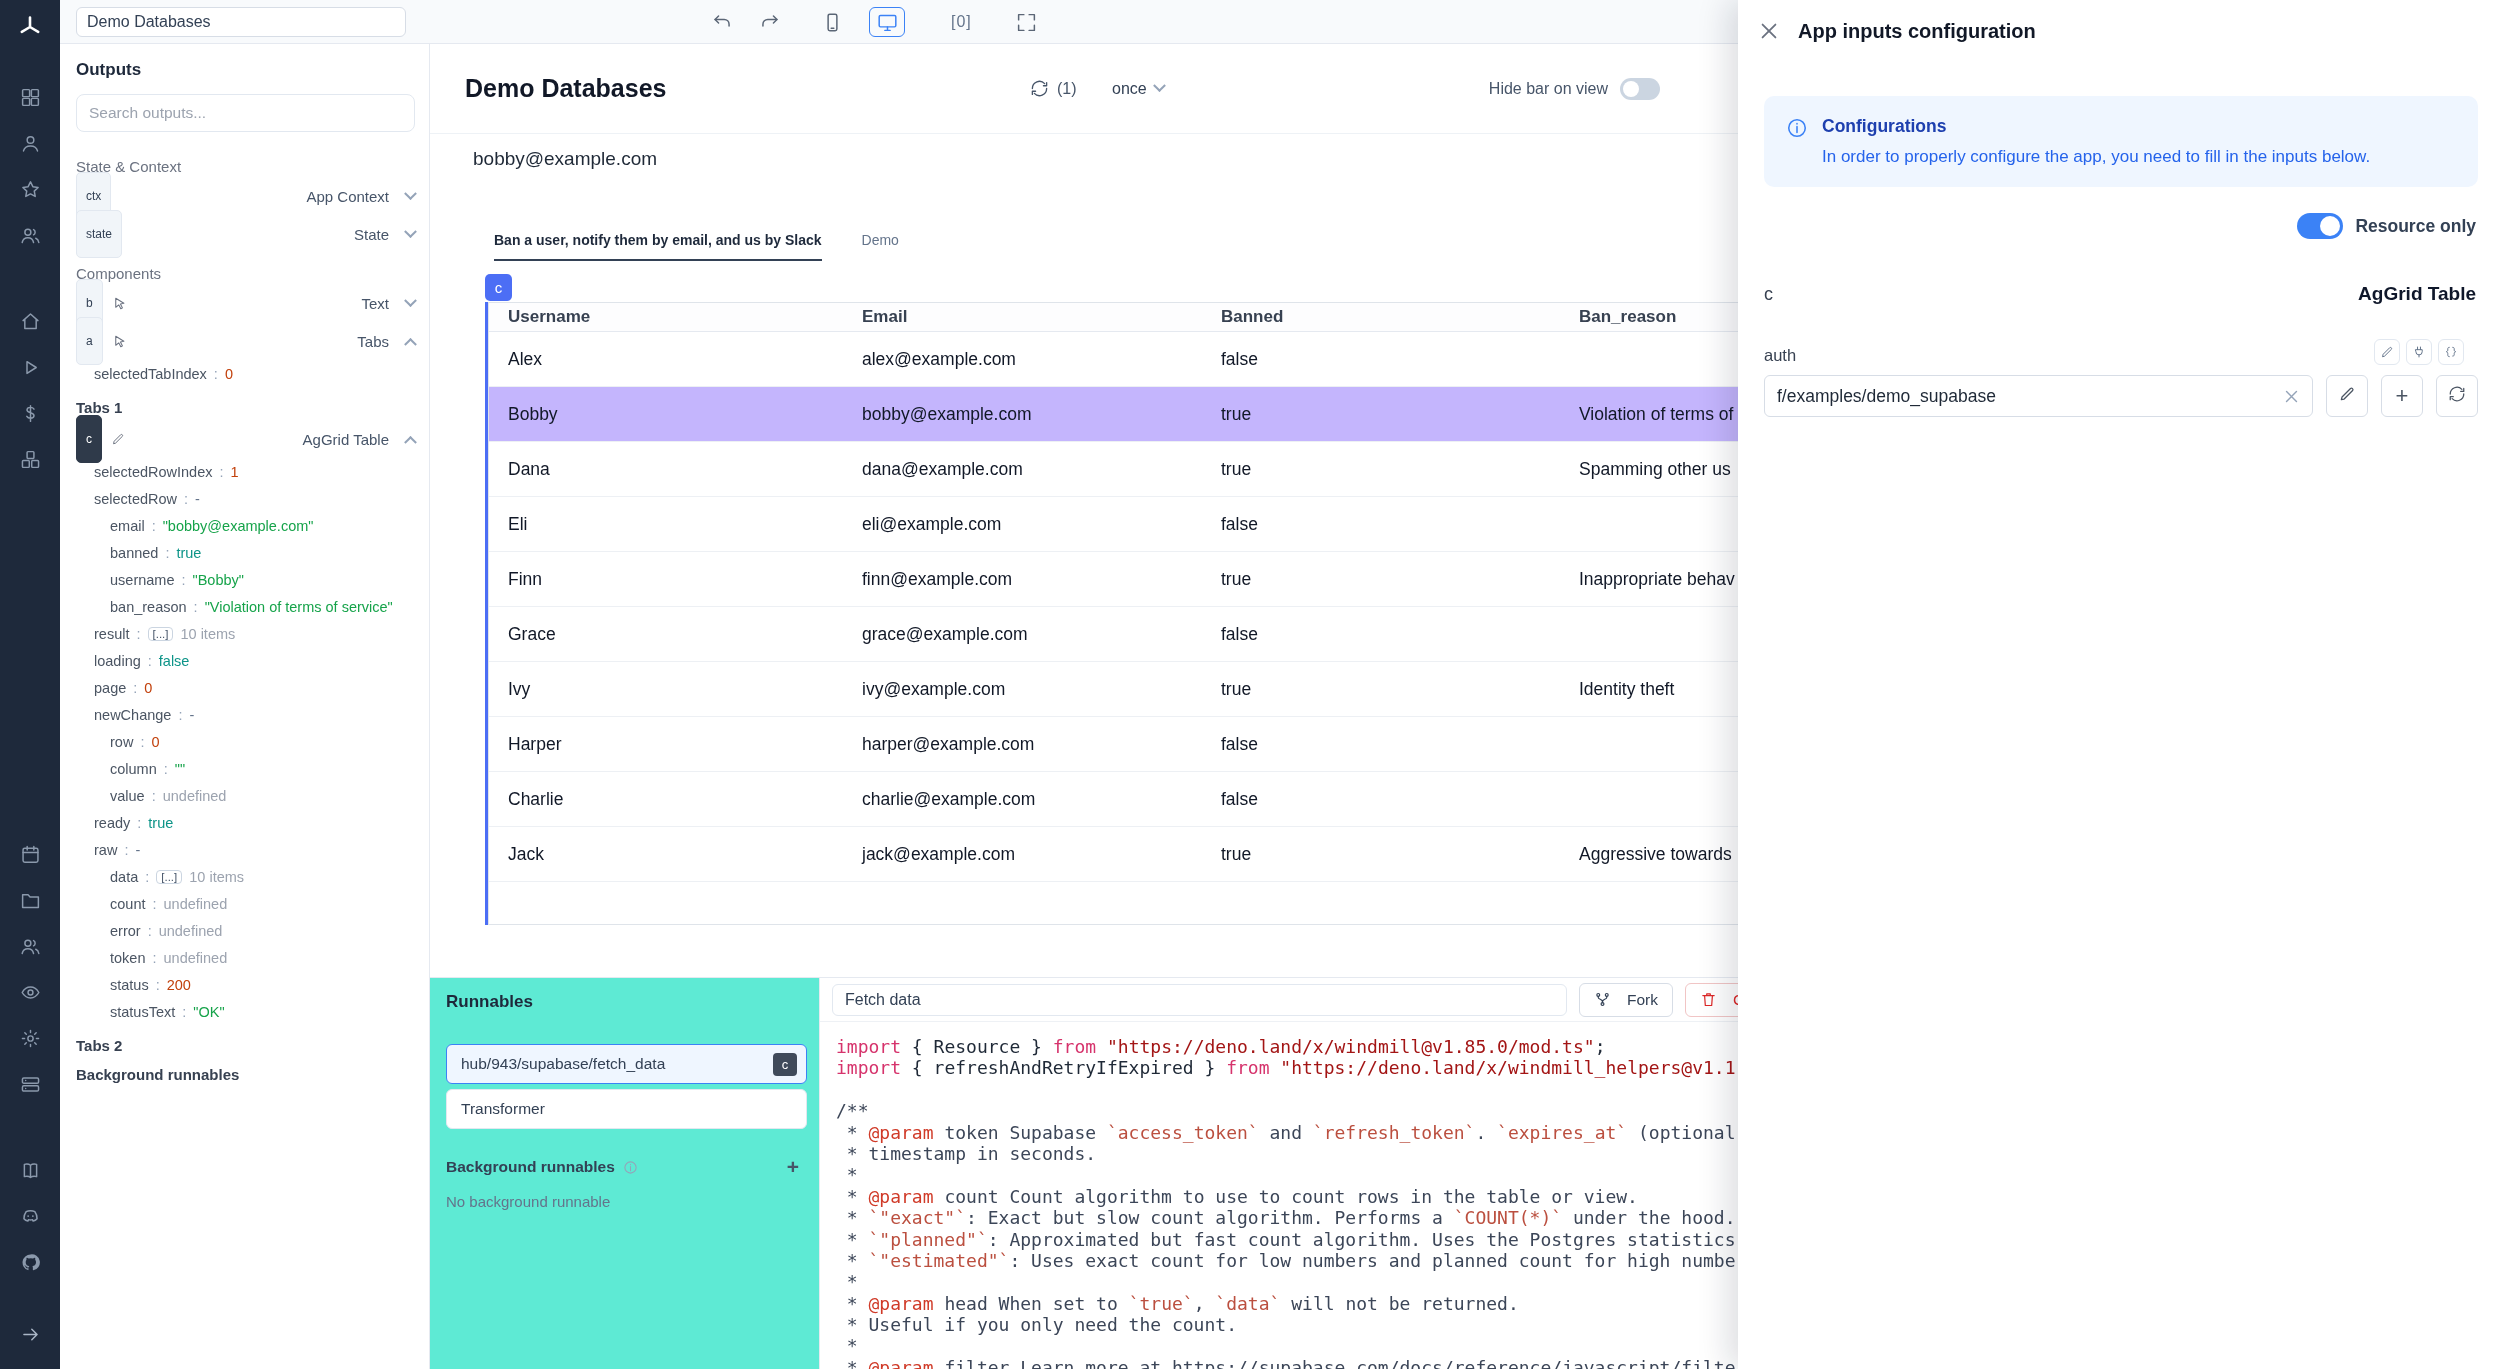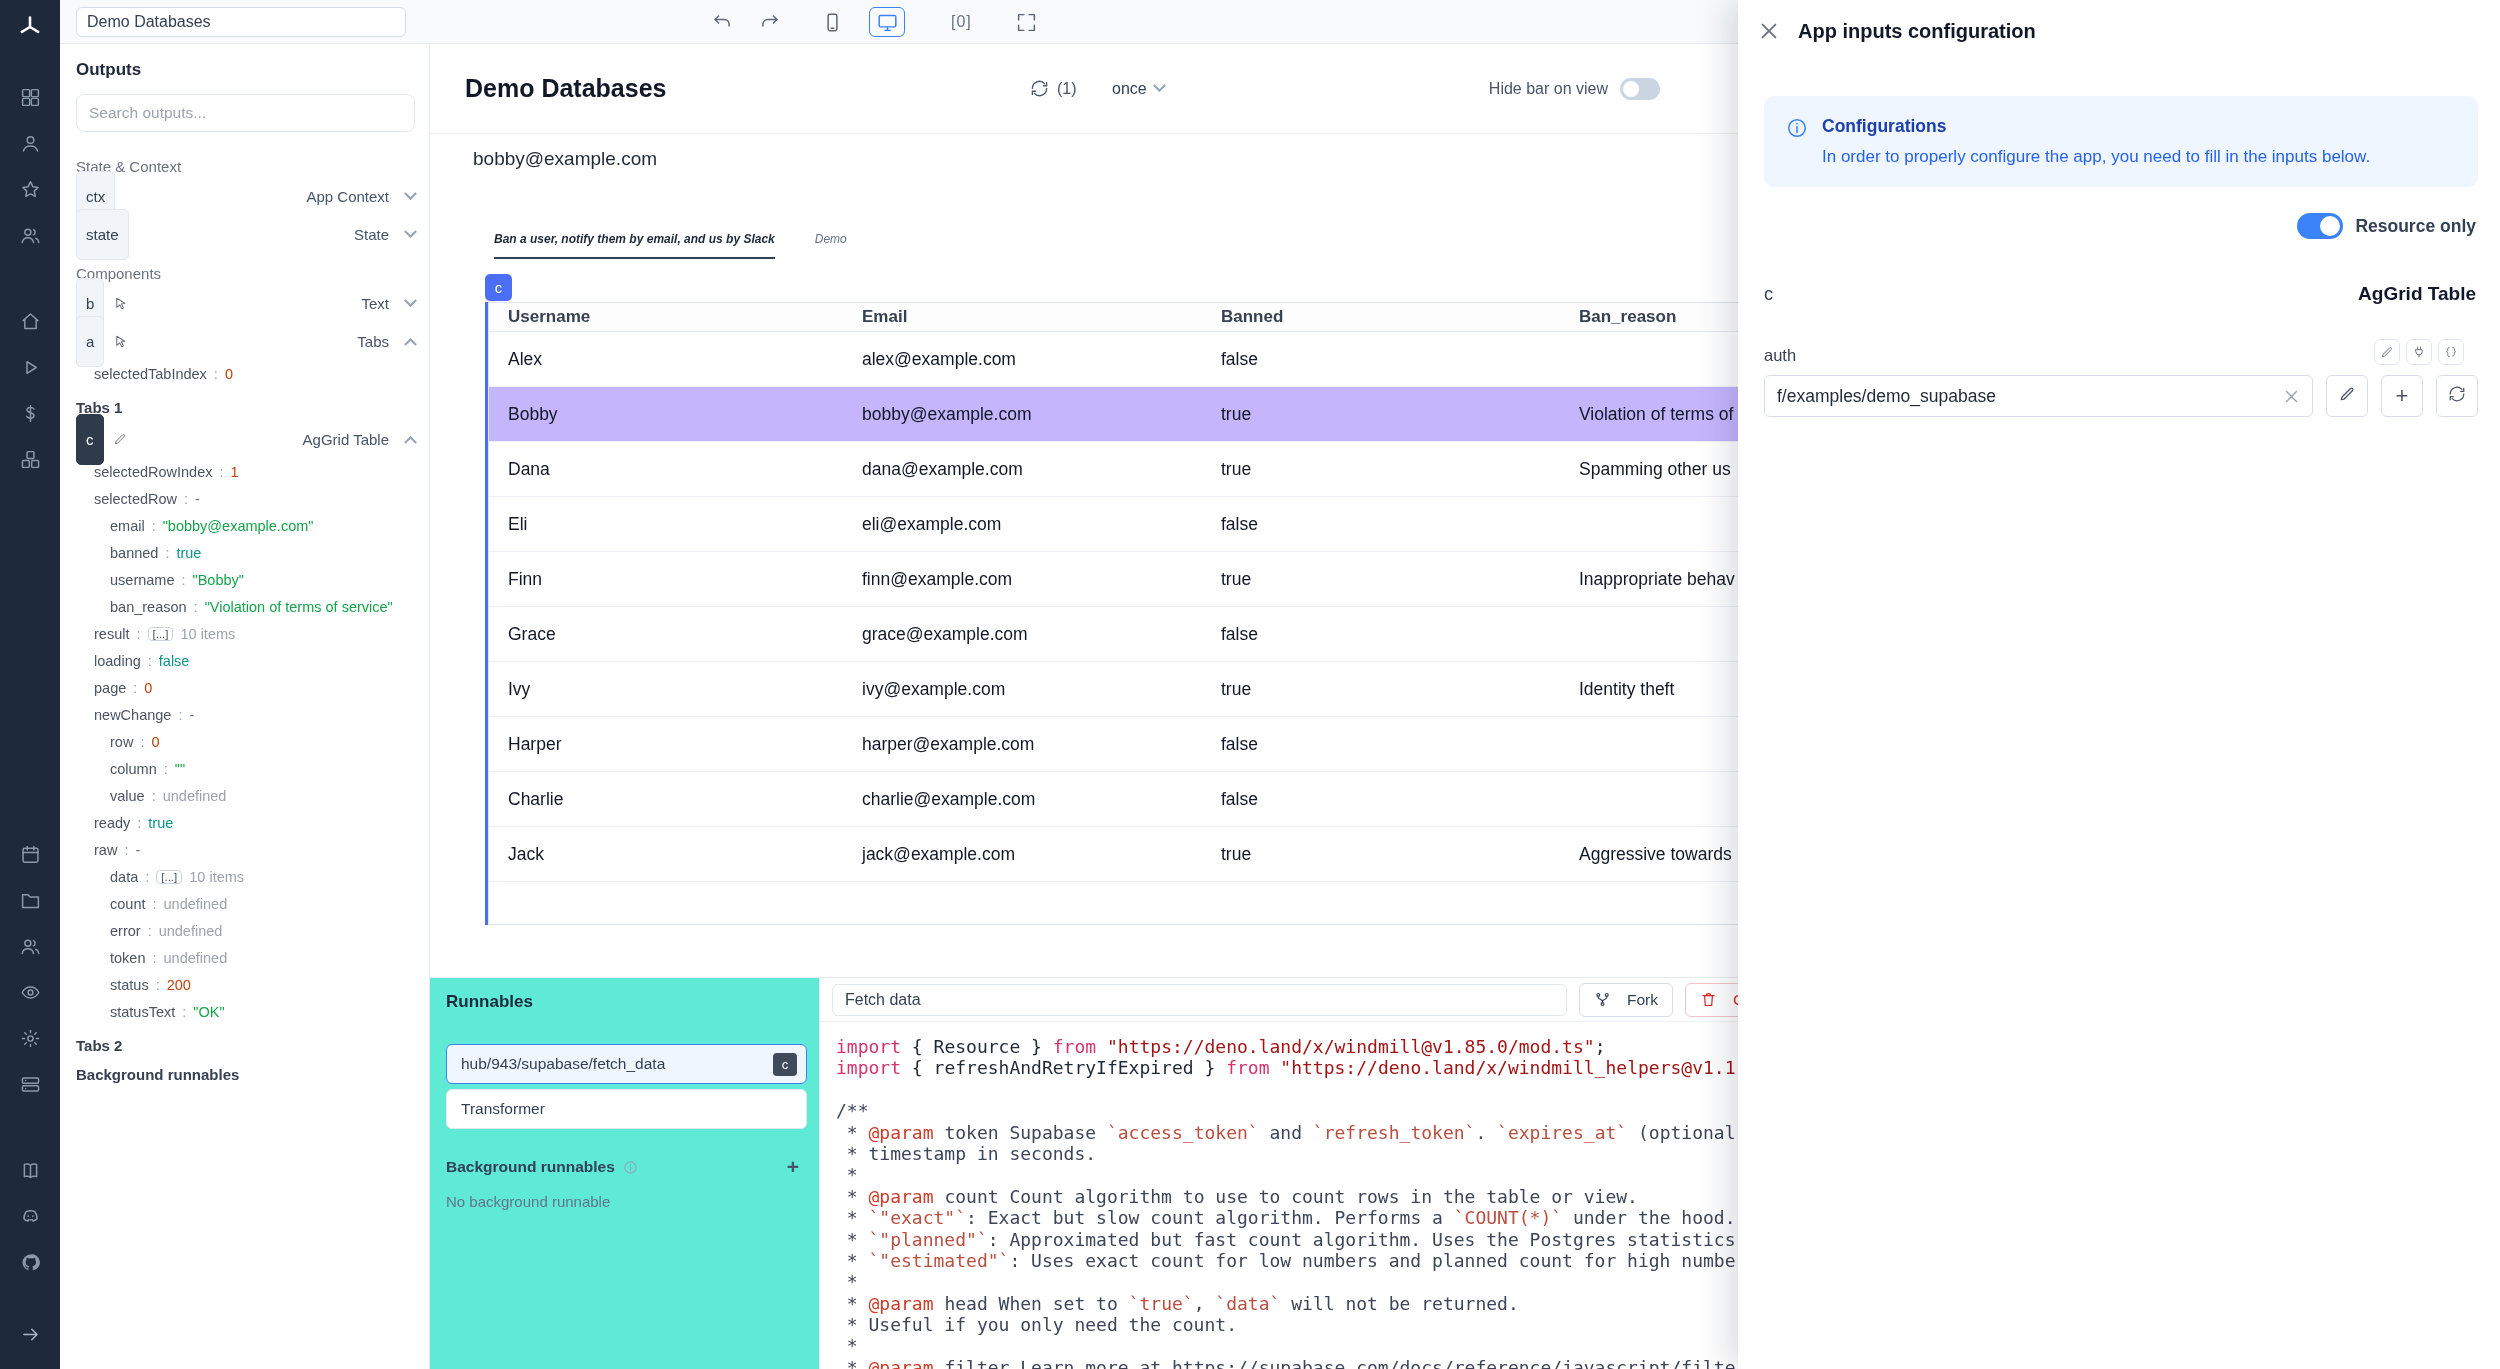--- a/index.html
+++ b/index.html
@@ -30,21 +30,21 @@
 
   .columns { flex:1; min-height:0; display:flex; }
 
   
   .outputs { width:370px; flex:none; background:#fff; border-right:1px solid #e5e9f0; padding:12px 14px 0 16px; overflow:hidden; }
   .op-title { font-size:17px; font-weight:700; color:#1e293b; margin:4px 0 14px; }
   .op-search { height:38px; border:1px solid #e2e8f0; border-radius:8px; width:100%; padding:0 12px; font-size:15.5px; color:#334155; background:#fff; margin-bottom:14px; }
   .op-search::placeholder { color:#9ca3af; }
   .op-section { font-size:15px; color:#6b7280; margin:12px 0 2px; }
   .op-row { height:38px; display:flex; align-items:center; gap:9px; }
-  .op-badge { padding:16px 9px; background:#f1f5f9; border:1px solid #e2e8f0; border-radius:5px; font-size:15px; color:#334155; }
+  .op-badge { padding:16px 9px; background:#f1f5f9; border:1px solid #e2e8f0; border-radius:5px; font-size:12px; color:#334155; }
   .op-badge.dark { background:#2f3a4a; border-color:#2f3a4a; color:#fff; }
   .op-label { margin-left:auto; color:#475569; font-size:15px; }
   .chev { width:9px; height:9px; border-right:2px solid #94a3b8; border-bottom:2px solid #94a3b8; transform:rotate(45deg) translate(-2px,-2px); flex:none; margin-left:8px; }
   .chev.up { transform:rotate(-135deg) translate(-2px,-2px); }
   .ptr { color:#6b7280; display:flex; } .ptr svg { width:15px; height:15px; }
   .pencil-sm { color:#6b7280; display:flex; } .pencil-sm svg { width:14px; height:14px; }
   .op-sub { font-size:15px; font-weight:700; color:#374151; margin:12px 0 4px; }
   .kv { display:flex; align-items:center; height:27px; font-size:14.5px; }
   .kv .k { color:#4b5563; } .kv .colon { margin:0 7px; color:#94a3b8; }
   .v-number { color:#c2410c; } .v-string { color:#16a34a; } .v-bool { color:#0d9488; }
@@ -56,21 +56,21 @@
   .canvas-head { height:90px; flex:none; position:relative; display:flex; align-items:center; padding-left:35px; border-bottom:1px solid #eef2f6; background:#fff; }
   .canvas-title { font-size:25px; font-weight:700; color:#111827; }
   .ch-refresh { position:absolute; left:600px; display:flex; align-items:center; gap:8px; color:#475569; font-size:16px; }
   .ch-refresh svg { width:19px; height:19px; }
   .ch-once { position:absolute; left:682px; display:flex; align-items:center; color:#334155; font-size:16px; }
   .ch-right { position:absolute; right:78px; display:flex; align-items:center; gap:12px; color:#475569; font-size:16px; }
 
   .canvas { flex:1; min-height:0; position:relative; background:#fff; overflow:hidden; }
   .text-comp { position:absolute; left:43px; top:14px; font-size:19px; color:#1f2937; }
   .tabs { position:absolute; left:64px; top:98px; display:flex; gap:40px; }
-  .tab { font-size:12px; color:#64748b; padding-bottom:11px;font-style:italic; }
+  .tab { font-size:14px; color:#64748b; padding-bottom:11px; }
   .tab.active { color:#1e293b; font-weight:700; border-bottom:2.5px solid #334155; }
 
   .table-wrap { position:absolute; left:58px; top:168px; width:1419px; }
   .table-wrap::before { content:""; position:absolute; left:-3px; top:0; bottom:0; width:3px; background:#4c6ef5; }
   .comp-badge { position:absolute; top:-28px; left:-3px; min-width:27px; height:27px; background:#4c6ef5; color:#fff; border-radius:5px; display:flex; align-items:center; justify-content:center; font-size:15px; }
   .grid { border:1px solid #dfe4ea; background:#fff; }
   .grid-header, .grid-row { display:grid; grid-template-columns:373px 359px 358px 1fr; align-items:center; }
   .grid-header { height:29px; border-bottom:1px solid #e5e9f0; font-size:17px; font-weight:700; color:#374151; background:#fdfdfe; }
   .grid-row { height:55px; border-bottom:1px solid #edf0f4; font-size:17.5px; color:#111827; }
   .grid-row.selected { background:#c4b5fd; }

